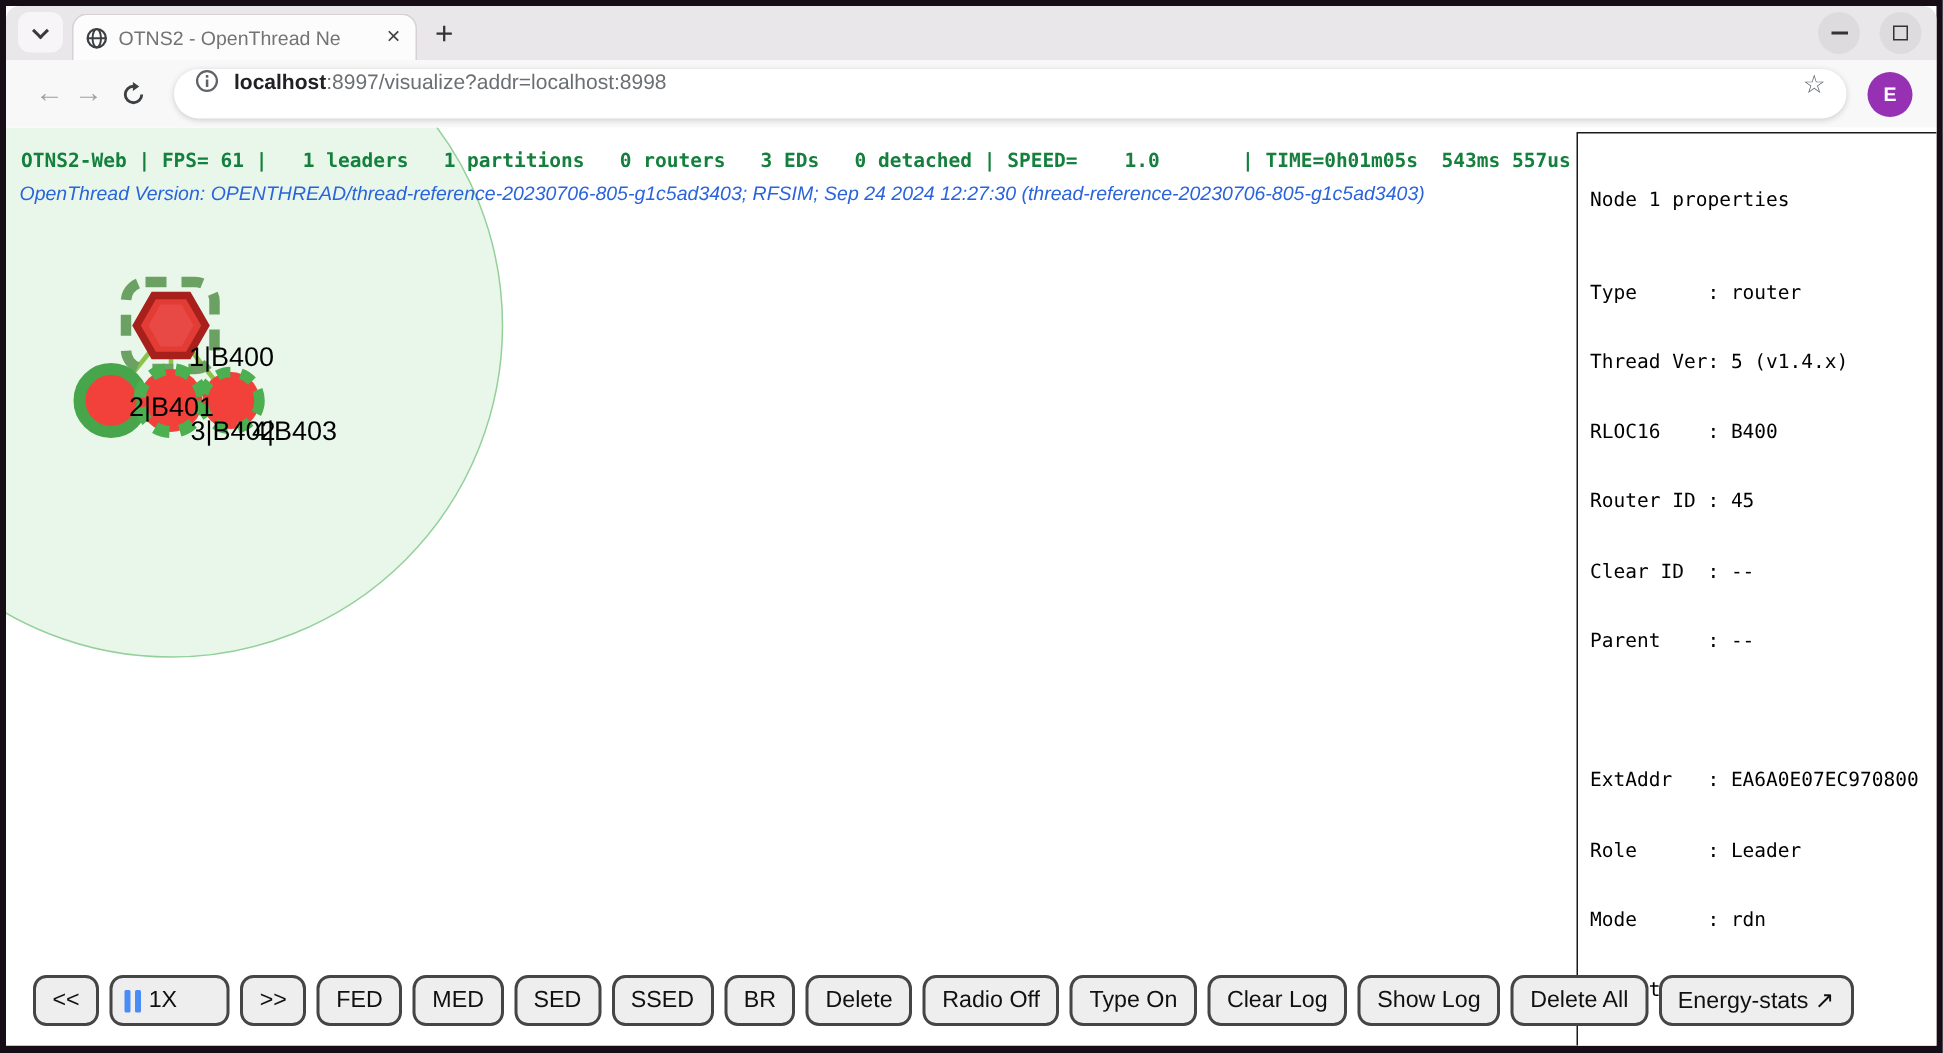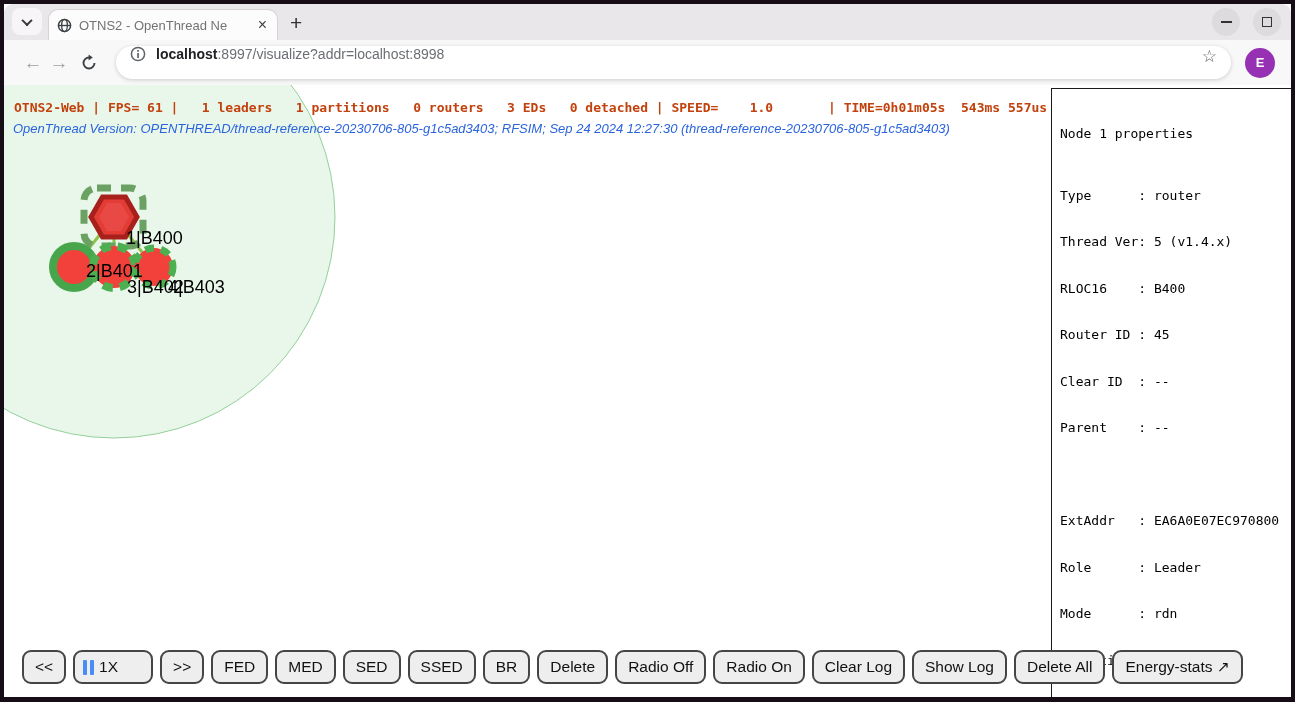--- a/index.html
+++ b/index.html
@@ -39,21 +39,21 @@
   .url-rest { color:#6b6f73; }
   .star { font-size:17px; color:#5f6368; cursor:pointer; }
   .avatar { width:30px; height:30px; border-radius:50%; background:#9631b4; color:#fff;
             font-size:13px; font-weight:700; display:flex; align-items:center; justify-content:center;
             margin:0 6px 0 14px; cursor:pointer; flex:none; }
 
   
   .content { position:relative; flex:1; background:#fff; overflow:hidden; }
   .viz { position:absolute; left:0; top:0; }
   .statusline { position:absolute; left:10px; top:15px; font:bold 13px/16px "DejaVu Sans Mono", monospace;
-                color:#c2410c; white-space:pre; }
+                color:#15803d; white-space:pre; }
   .versionline { position:absolute; left:9px; top:36px; font-size:13px; color:#2a64dc;
                  white-space:nowrap; cursor:pointer;font-style:italic; }
   .nlabel { position:absolute; font-size:18px; color:#000; white-space:nowrap; }
 
   .panel { position:absolute; left:1047px; top:3px; width:241px; min-height:274px;
            background:#fff; border:1px solid #1a1a1a; padding:6px 8px 12px;
            font:13px/15.5px "DejaVu Sans Mono", monospace; color:#000; white-space:pre; }
   .panel-title { margin-bottom:15px; }
   .panel-line { min-height:15.5px; }
 
@@ -171,21 +171,21 @@
         <span>1X</span>
       </button>
       <button>&gt;&gt;</button>
       <button>FED</button>
       <button>MED</button>
       <button>SED</button>
       <button>SSED</button>
       <button>BR</button>
       <button>Delete</button>
       <button>Radio Off</button>
-      <button>Radio On</button>
+      <button>Type On</button>
       <button>Clear Log</button>
       <button>Show Log</button>
       <button>Delete All</button>
       <button>Energy-stats ↗</button>
 
     </div>
 
   </div>
 </div>
 

